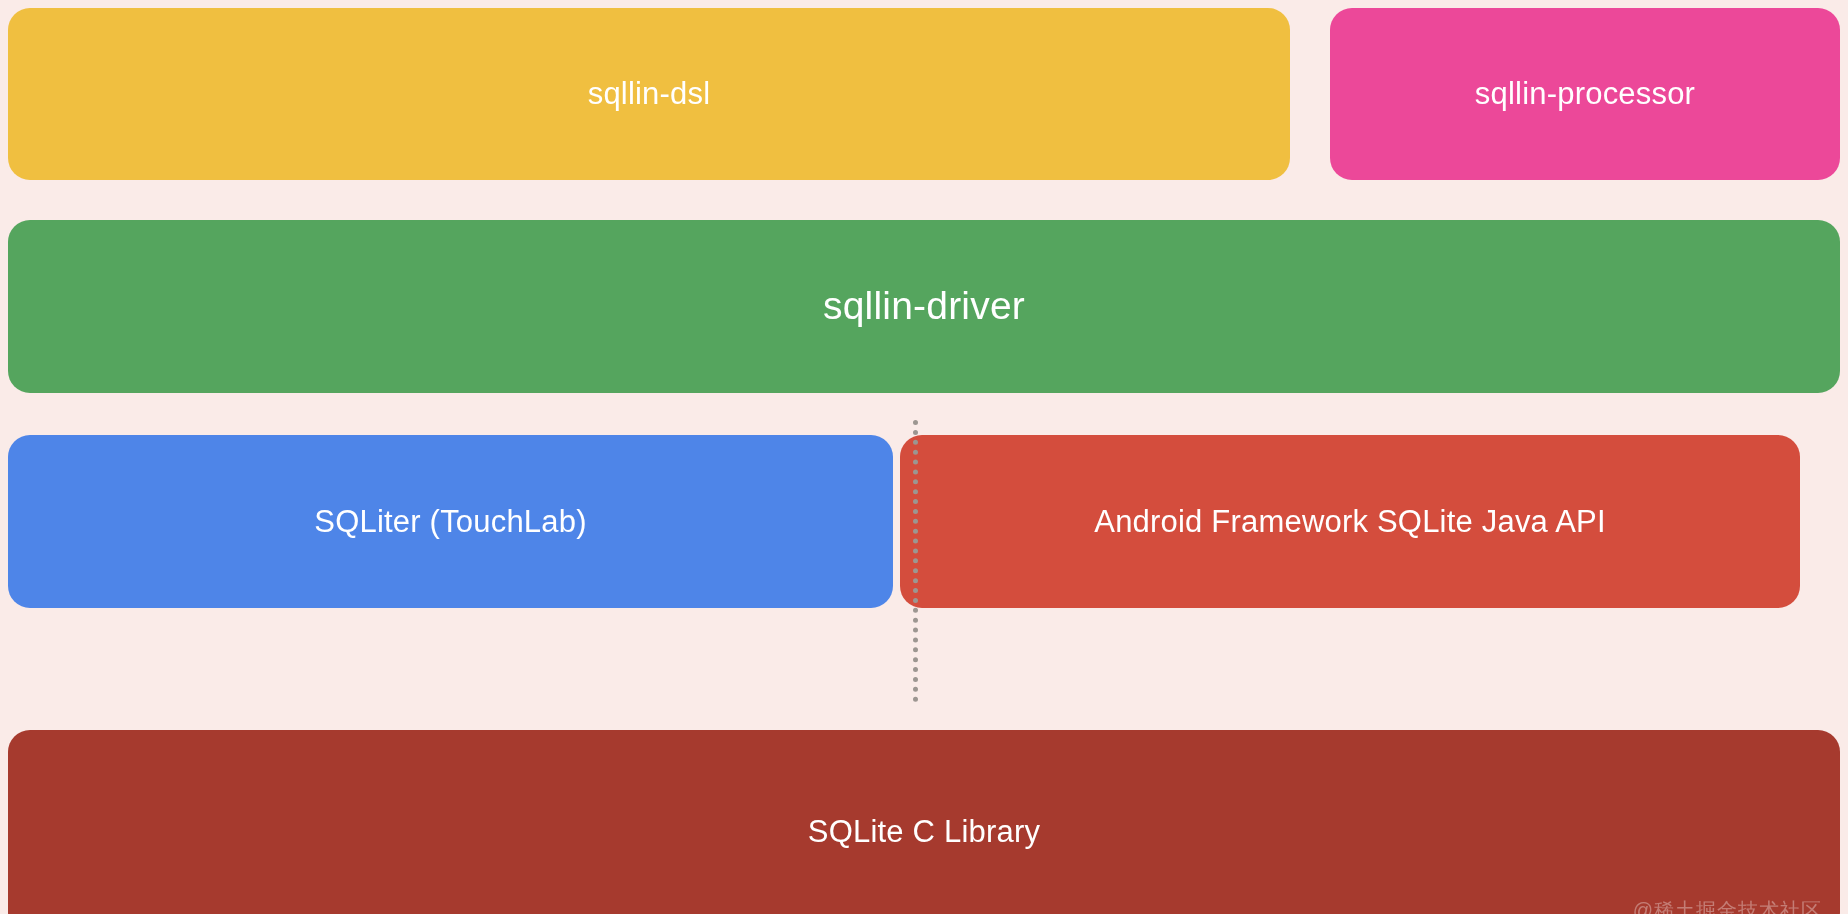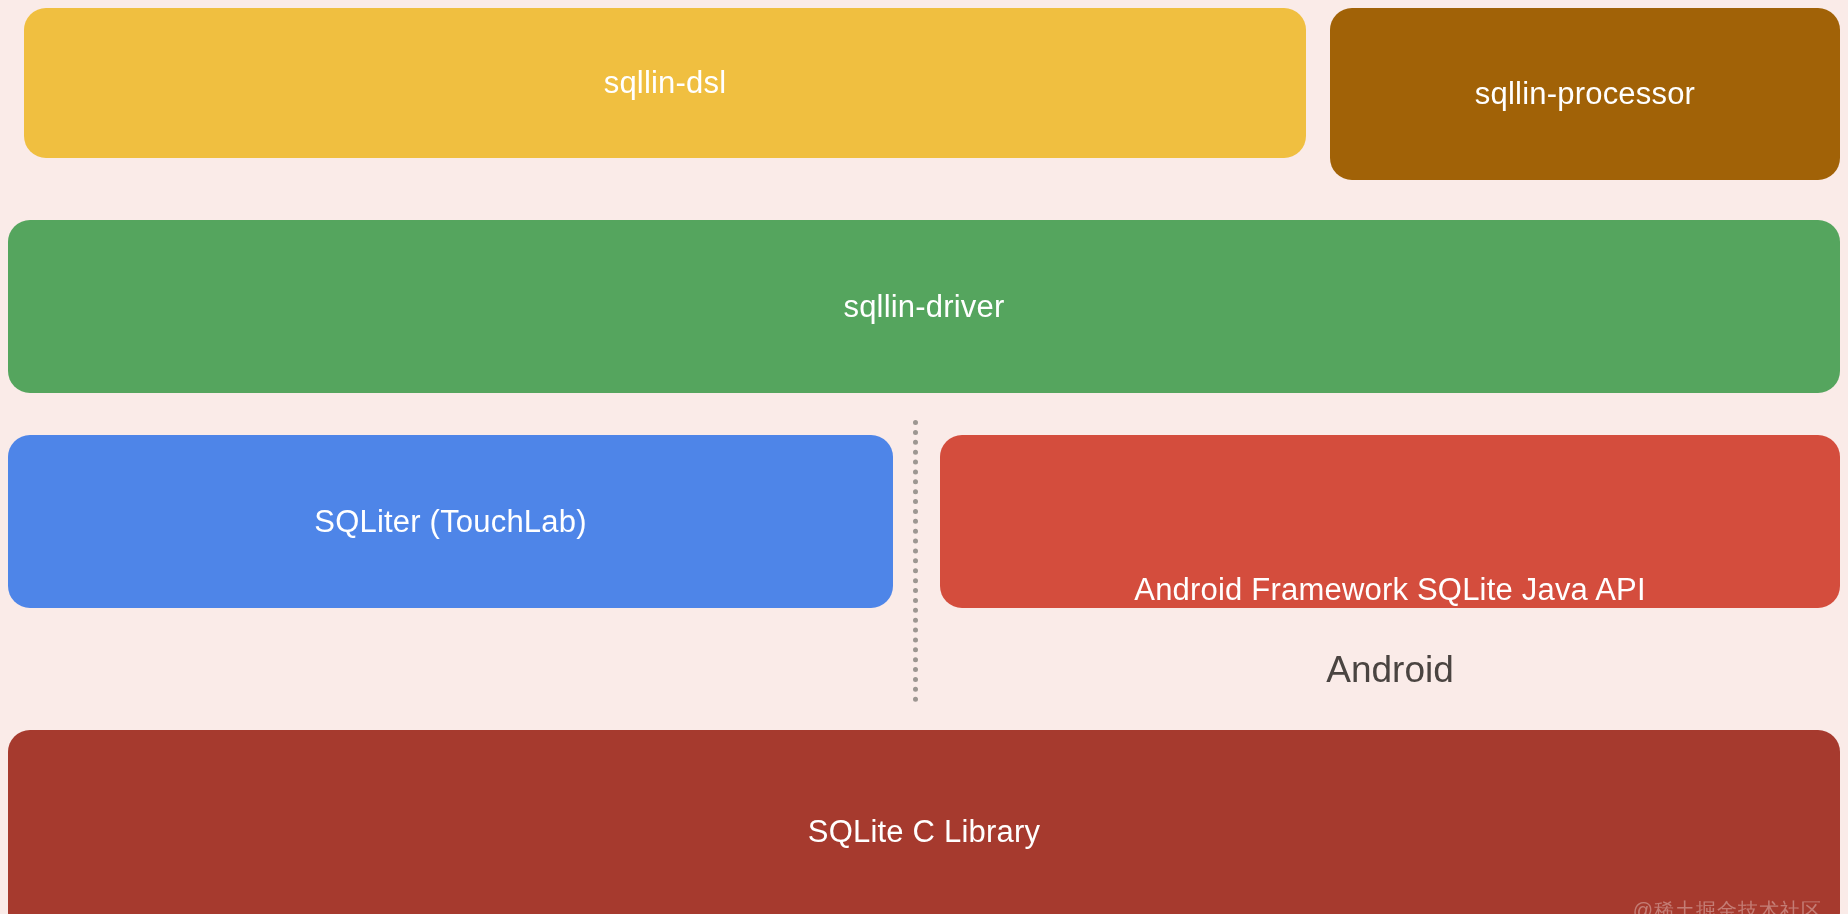--- a/index.html
+++ b/index.html
@@ -33,60 +33,59 @@
   }
   .node-label {
     display: block;
     font-weight: 400;
     letter-spacing: 0.2px;
     white-space: nowrap;
   }
 
   
   .row-dsl {
-    left: 24px;
+    left: 8px;
     top: 8px;
     width: 1282px;
-    height: 150px;
+    height: 172px;
   }
   .row-processor {
     left: 1330px;
     top: 8px;
     width: 510px;
     height: 172px;
   }
   .row-dsl .node-label,
   .row-processor .node-label {
     font-size: 31px;
   }
 
   
   .row-driver {
     left: 8px;
     top: 220px;
     width: 1832px;
     height: 173px;
   }
   .row-driver .node-label {
-    font-size: 31px;
+    font-size: 39px;
   }
 
   
   .row-sqliter {
     left: 8px;
     top: 435px;
     width: 885px;
     height: 173px;
   }
   .row-android-api {
-    left: 940px;
+    left: 900px;
     top: 435px;
     width: 900px;
     height: 173px;
-    align-items: flex-end;
   }
   .row-sqliter .node-label,
   .row-android-api .node-label {
     font-size: 31px;
   }
 
   
   .row-sqlite-c {
     left: 8px;
     top: 730px;
@@ -144,41 +143,38 @@
 </style>
 </head>
 <body>
 
 <div id="diagram">
 
   <div class="node row-dsl" style="background:#f0bf40">
     <span class="node-label">sqllin-dsl</span>
   </div>
 
-  <div class="node row-processor" style="background:#a16207">
+  <div class="node row-processor" style="background:#ec4899">
     <span class="node-label">sqllin-processor</span>
   </div>
 
   <div class="node row-driver" style="background:#55a55e">
     <span class="node-label">sqllin-driver</span>
   </div>
 
   <div class="node row-sqliter" style="background:#4e85e8">
     <span class="node-label">SQLiter (TouchLab)</span>
   </div>
 
   <div class="node row-android-api" style="background:#d44d3d">
     <span class="node-label">Android Framework SQLite Java API</span>
   </div>
 
   <div class="platform-divider"></div>
 
 
-  <div class="platform-caption caption-android">
-    <span>Android</span>
-  </div>
 
   <div class="node row-sqlite-c" style="background:#a63a2e">
     <span class="node-label">SQLite C Library</span>
     <span class="watermark">@稀土掘金技术社区</span>
   </div>
 
 </div>
 
 </body></html>

